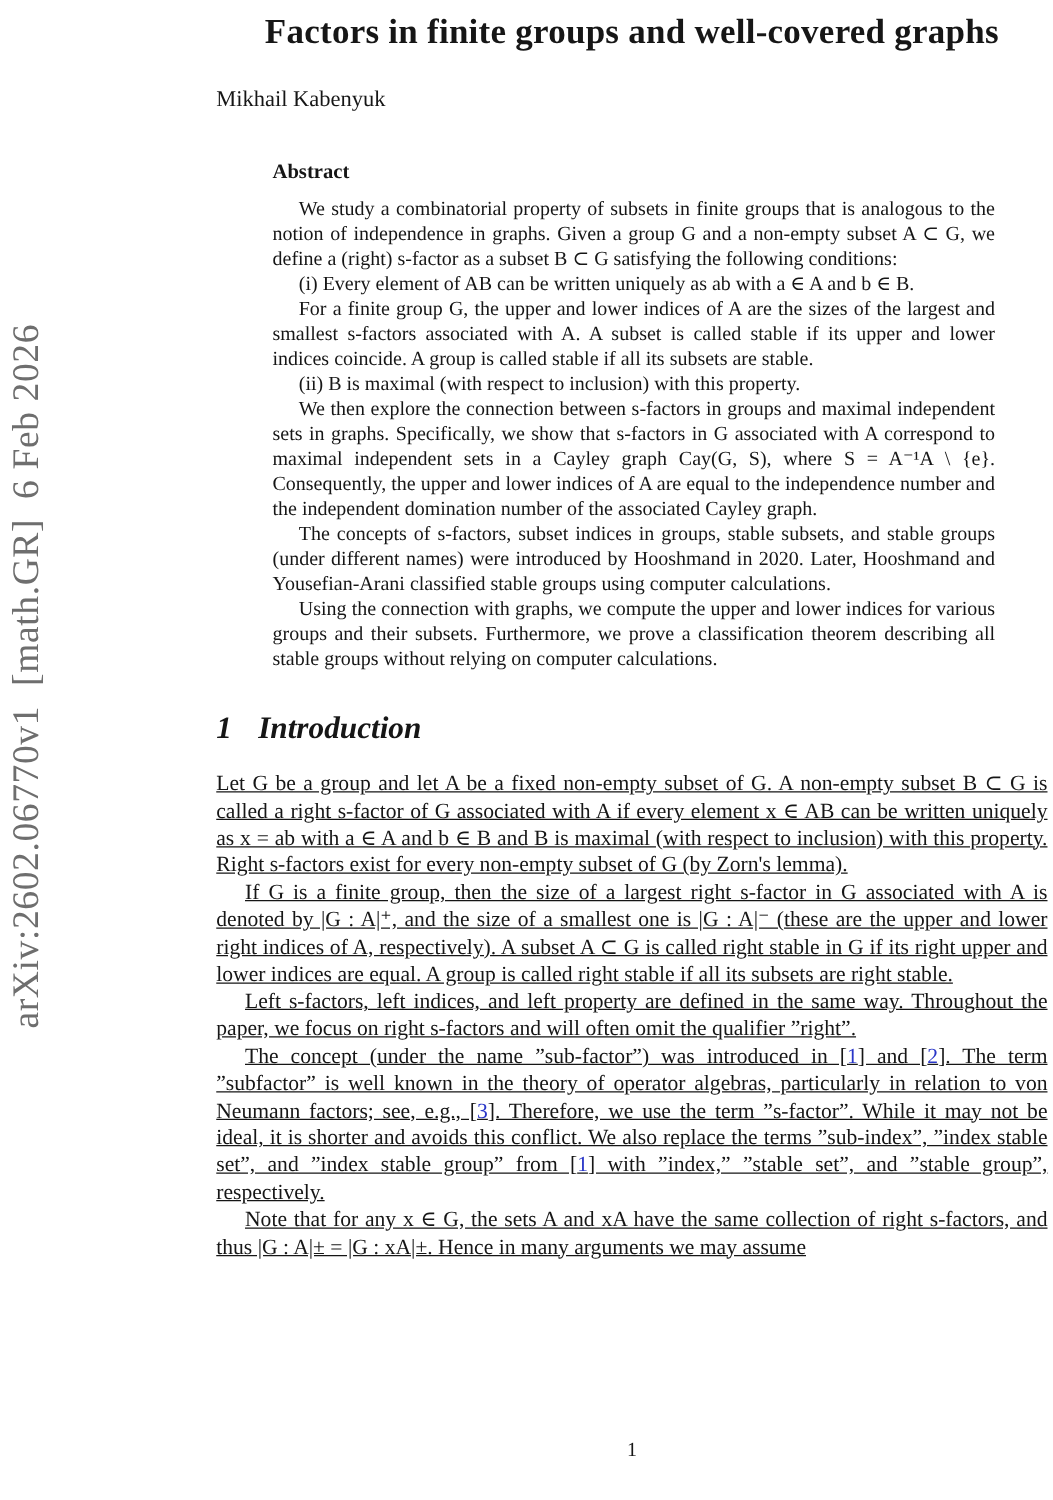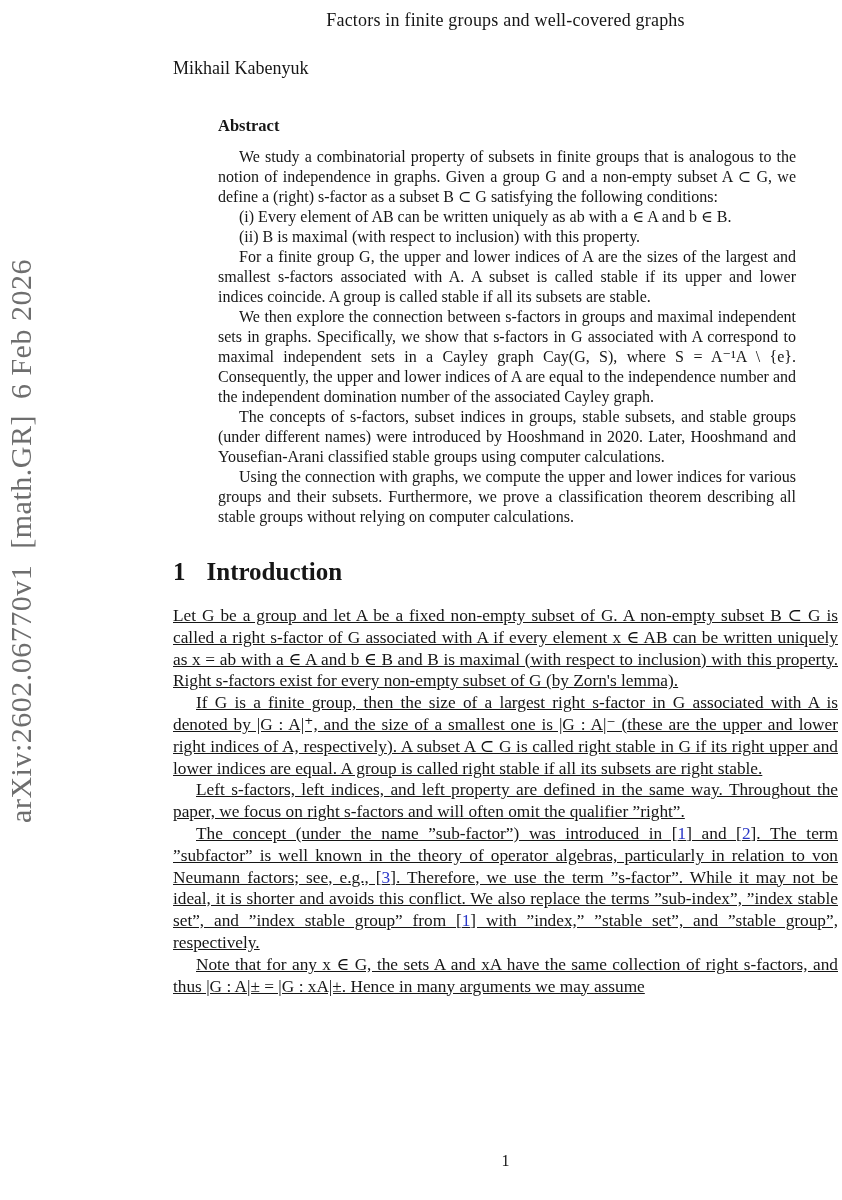--- a/index.html
+++ b/index.html
@@ -25,22 +25,22 @@
     text-align: center;
   }
   .main-column {
     position: absolute;
     left: 173px; top: 0;
     width: 665px;
   }
   .paper-title {
     margin-top: 10px;
     text-align: center;
-    font-size: 18px;
-    font-weight: normal;
+    font-size: 28px;
+    font-weight: bold;
     letter-spacing: 0.2px;
   }
   .paper-author {
     margin-top: 27px;
     text-align: left;
     font-size: 18px;
   }
   .abstract-block {
     margin: 37px 0 0 45px;
     width: 578px;
@@ -54,20 +54,21 @@
     font-size: 16px;
     line-height: 20px;
     text-align: justify;
     text-align-last: left;
   }
   .indent { text-indent: 21px; }
   .section-heading {
     margin-top: 31px;
     font-size: 25px;
     font-weight: bold;
+    font-style: italic;
   }
   .section-heading .sec-num { margin-right: 21px; }
   .body-text { margin-top: 19px; }
   .body-text p {
     font-size: 17.3px;
     line-height: 21.8px;
     text-align: justify;
     text-align-last: left;
     text-decoration: underline;
   }
@@ -89,22 +90,22 @@
 <div class="main-column">
 
   <h1 class="paper-title">Factors in finite groups and well-covered graphs</h1>
 
   <div class="paper-author">Mikhail Kabenyuk</div>
 
   <div class="abstract-block">
     <div class="abstract-heading">Abstract</div>
     <p class="indent">We study a combinatorial property of subsets in finite groups that is analogous to the notion of independence in graphs. Given a group G and a non-empty subset A ⊂ G, we define a (right) s-factor as a subset B ⊂ G satisfying the following conditions:</p>
     <p class="indent">(i) Every element of AB can be written uniquely as ab with a ∈ A and b ∈ B.</p>
+    <p class="indent">For a finite group G, the upper and lower indices of A are the sizes of the largest and smallest s-factors associated with A. A subset is called stable if its upper and lower indices coincide. A group is called stable if all its subsets are stable.</p>
     <p class="indent">(ii) B is maximal (with respect to inclusion) with this property.</p>
-    <p class="indent">For a finite group G, the upper and lower indices of A are the sizes of the largest and smallest s-factors associated with A. A subset is called stable if its upper and lower indices coincide. A group is called stable if all its subsets are stable.</p>
     <p class="indent">We then explore the connection between s-factors in groups and maximal independent sets in graphs. Specifically, we show that s-factors in G associated with A correspond to maximal independent sets in a Cayley graph Cay(G, S), where S = A⁻¹A \ {e}. Consequently, the upper and lower indices of A are equal to the independence number and the independent domination number of the associated Cayley graph.</p>
     <p class="indent">The concepts of s-factors, subset indices in groups, stable subsets, and stable groups (under different names) were introduced by Hooshmand in 2020. Later, Hooshmand and Yousefian-Arani classified stable groups using computer calculations.</p>
     <p class="indent">Using the connection with graphs, we compute the upper and lower indices for various groups and their subsets. Furthermore, we prove a classification theorem describing all stable groups without relying on computer calculations.</p>
   </div>
 
   <h2 class="section-heading">
     <span class="sec-num">1</span><span>Introduction</span>
   </h2>
 
   <div class="body-text">

